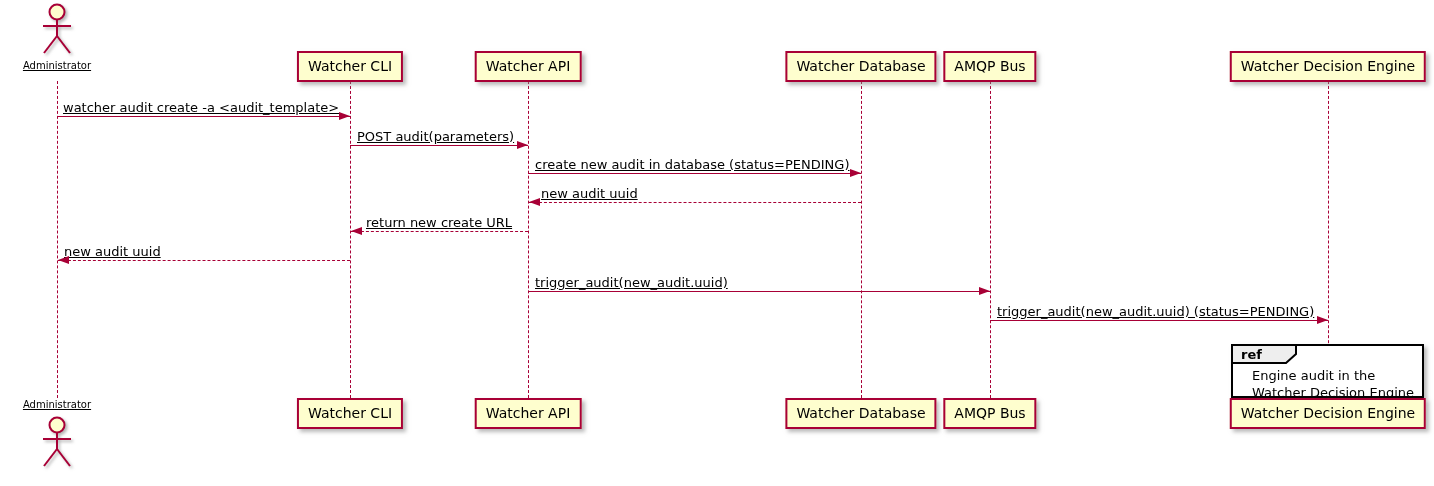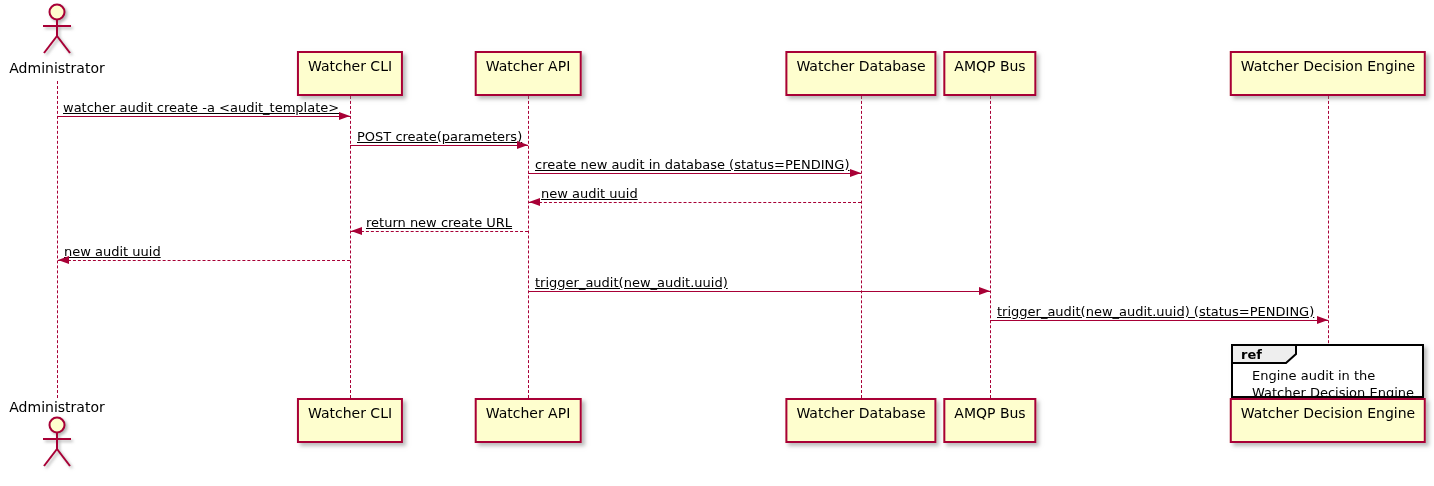--- a/index.html
+++ b/index.html
@@ -11,31 +11,31 @@
     overflow:hidden;
   }
   .lifeline{
     position:absolute; top:81px; height:317px; width:0;
     border-left:1px dashed var(--line-color,#A80036);
   }
   .pbox{
     position:absolute; transform:translateX(-50%);
     background:var(--box-fill,#FEFECE);
     border:2px solid var(--line-color,#A80036);
-    padding:4px 9px 19px 9px;
+    padding:4px 9px 5px 9px;
     font-size:14px; line-height:18px; white-space:nowrap;
     box-shadow:3px 3px 4px rgba(130,130,130,.55);
   }
   .actor-figure{
     position:absolute;
     filter:drop-shadow(2.5px 2.5px 1.5px rgba(130,130,130,.6));
   }
   .actor-label{
     position:absolute; transform:translateX(-50%);
-    font-size:14px; white-space:nowrap;
+    font-size:10px; white-space:nowrap;text-decoration:underline;
   }
   .mlabel{
     position:absolute; font-size:13px; white-space:nowrap; line-height:15px;text-decoration:underline;
   }
   .mline{position:absolute; height:0;}
   .mline.solid{border-top:1px solid var(--line-color,#A80036);}
   .mline.dashed{border-top:1px dashed var(--line-color,#A80036);}
   .ah{position:absolute; width:0; height:0;
       border-top:4px solid transparent; border-bottom:4px solid transparent;}
   .ah-r{border-left:11px solid var(--line-color,#A80036);}
@@ -83,21 +83,21 @@
   <div class="pbox" style="left:990px;top:51px">AMQP Bus</div>
   <div class="pbox" style="left:1328px;top:51px">Watcher Decision Engine</div>
 
   <div>
     <div class="mlabel" style="left:63px;top:100px">watcher audit create -a &lt;audit_template&gt;</div>
     <div class="mline solid" style="left:57px;top:116px;width:293px"></div>
     <div class="ah ah-r" style="left:339px;top:112px"></div>
   </div>
 
   <div>
-    <div class="mlabel" style="left:357px;top:129px">POST create(parameters)</div>
+    <div class="mlabel" style="left:357px;top:129px">POST audit(parameters)</div>
     <div class="mline solid" style="left:350px;top:145px;width:178px"></div>
     <div class="ah ah-r" style="left:517px;top:141px"></div>
   </div>
 
   <div>
     <div class="mlabel" style="left:535px;top:157px">create new audit in database (status=PENDING)</div>
     <div class="mline solid" style="left:528px;top:173px;width:333px"></div>
     <div class="ah ah-r" style="left:850px;top:169px"></div>
   </div>
 

